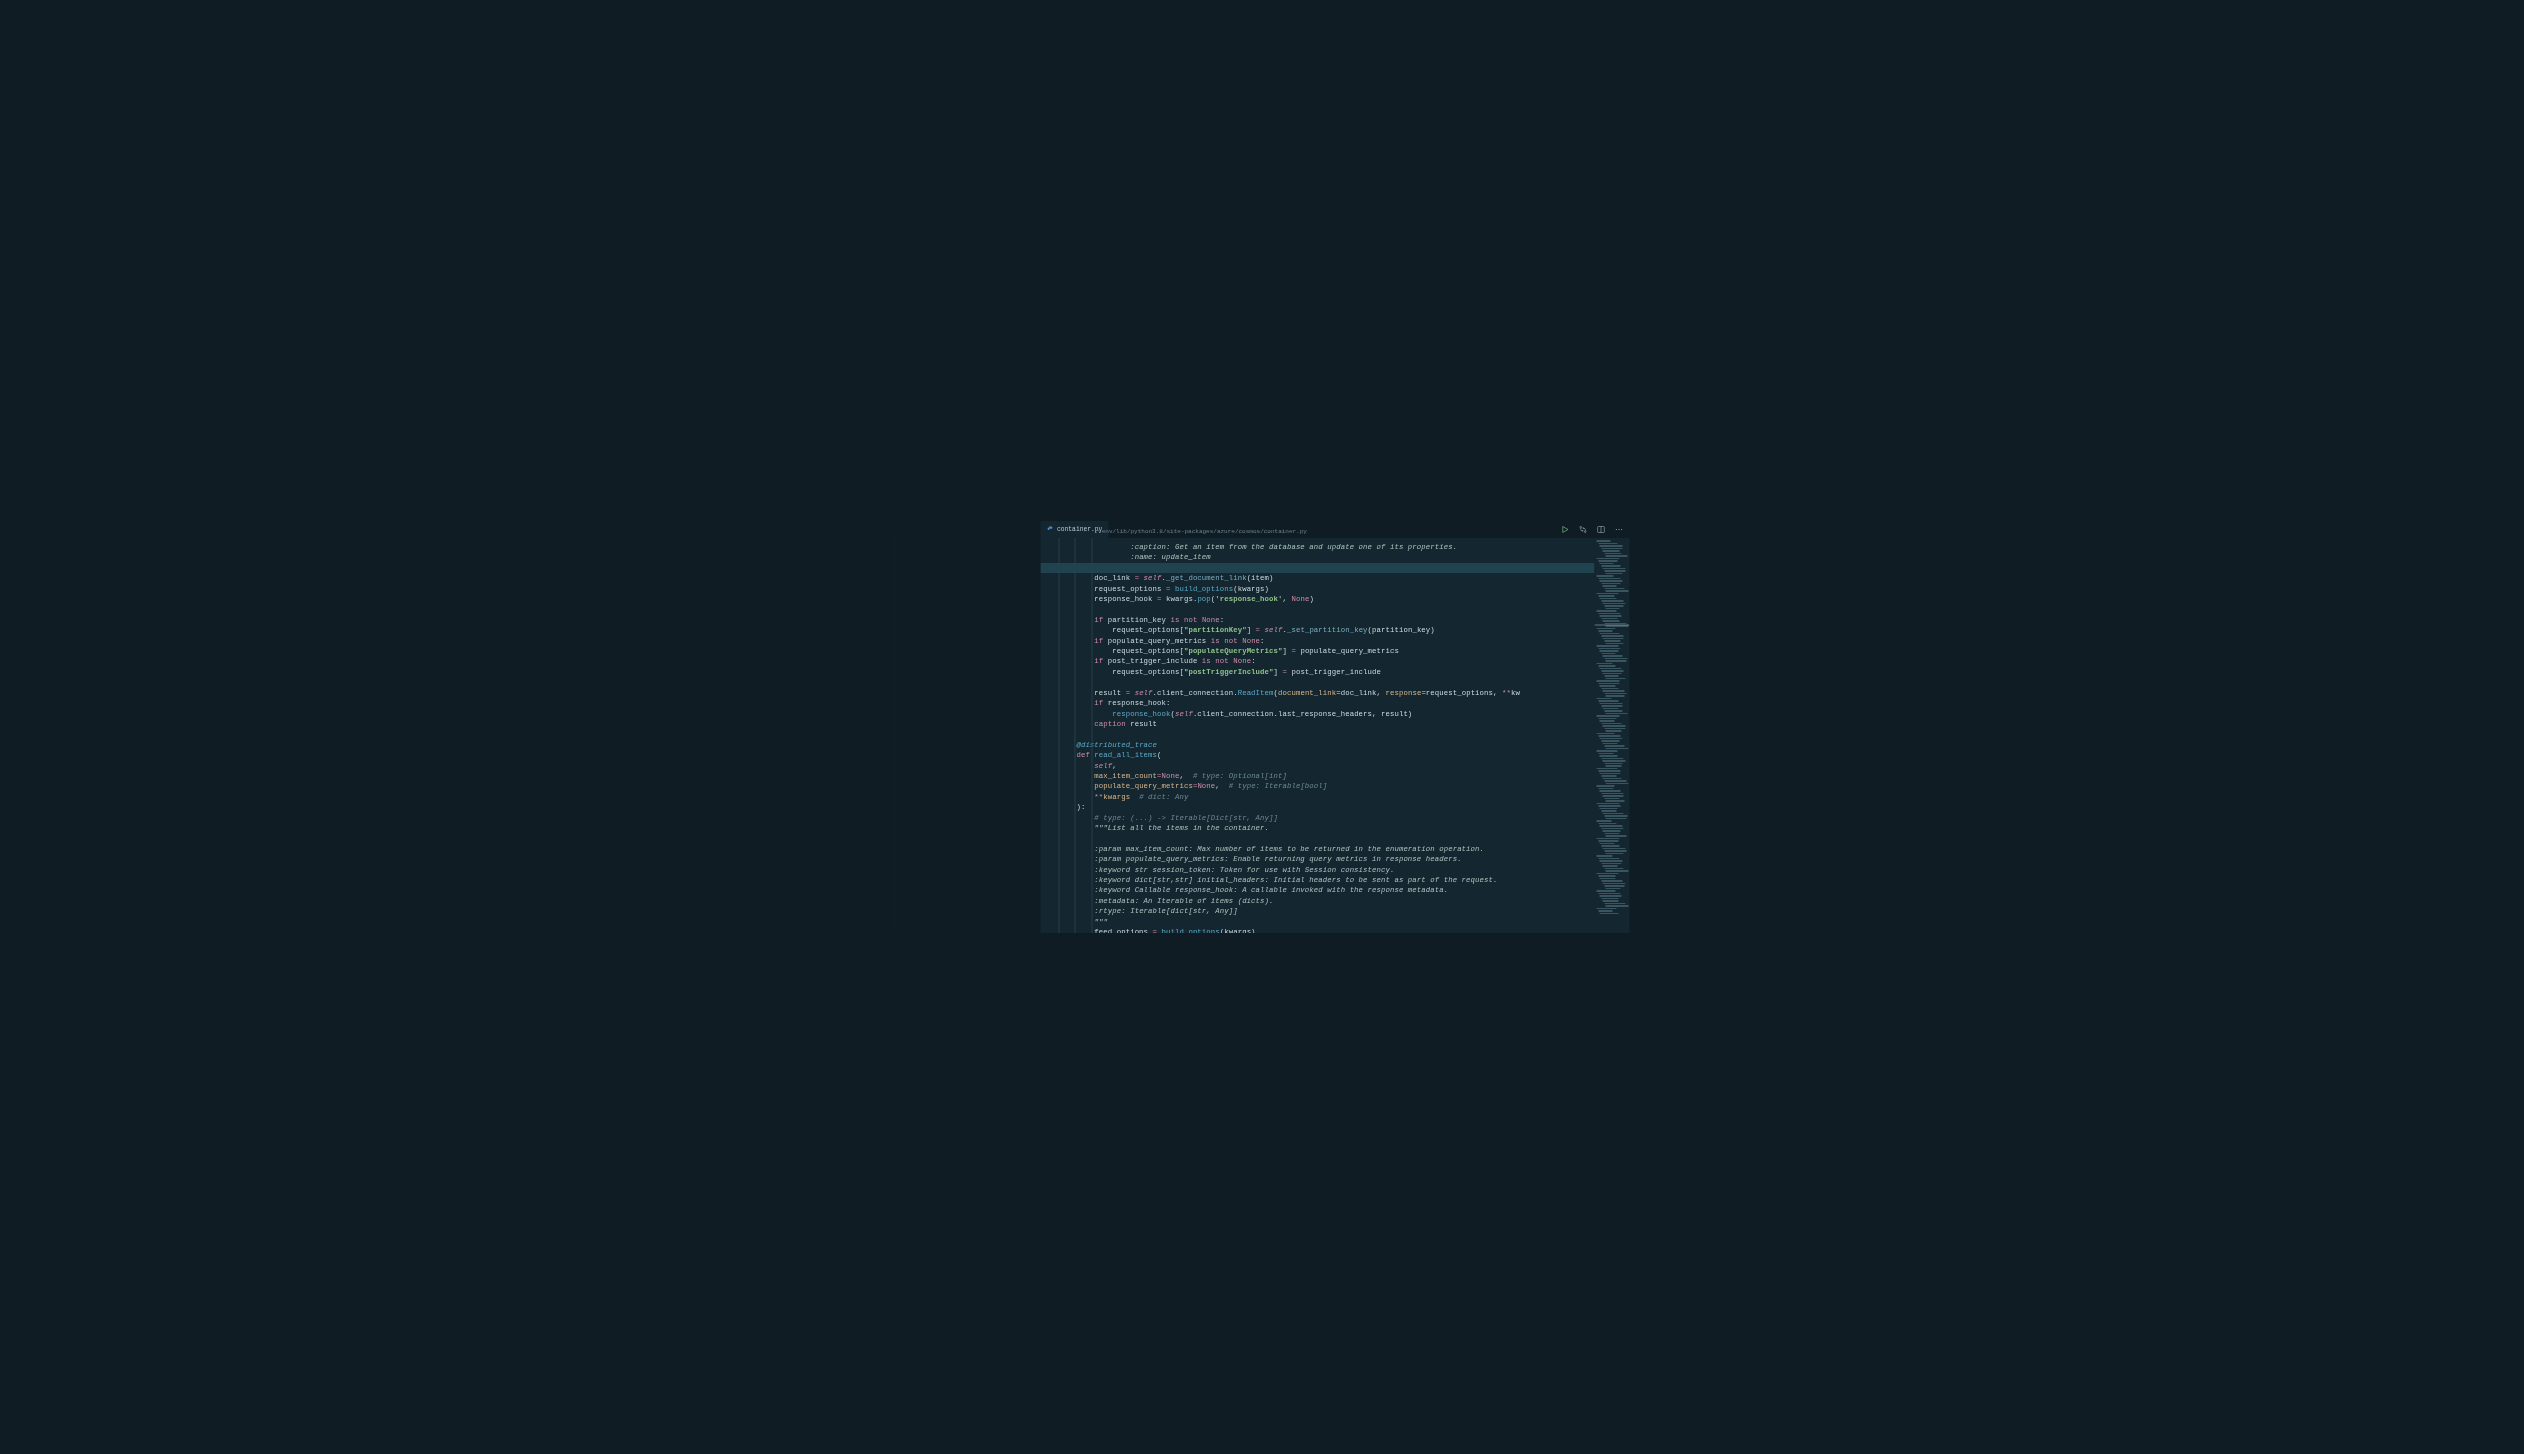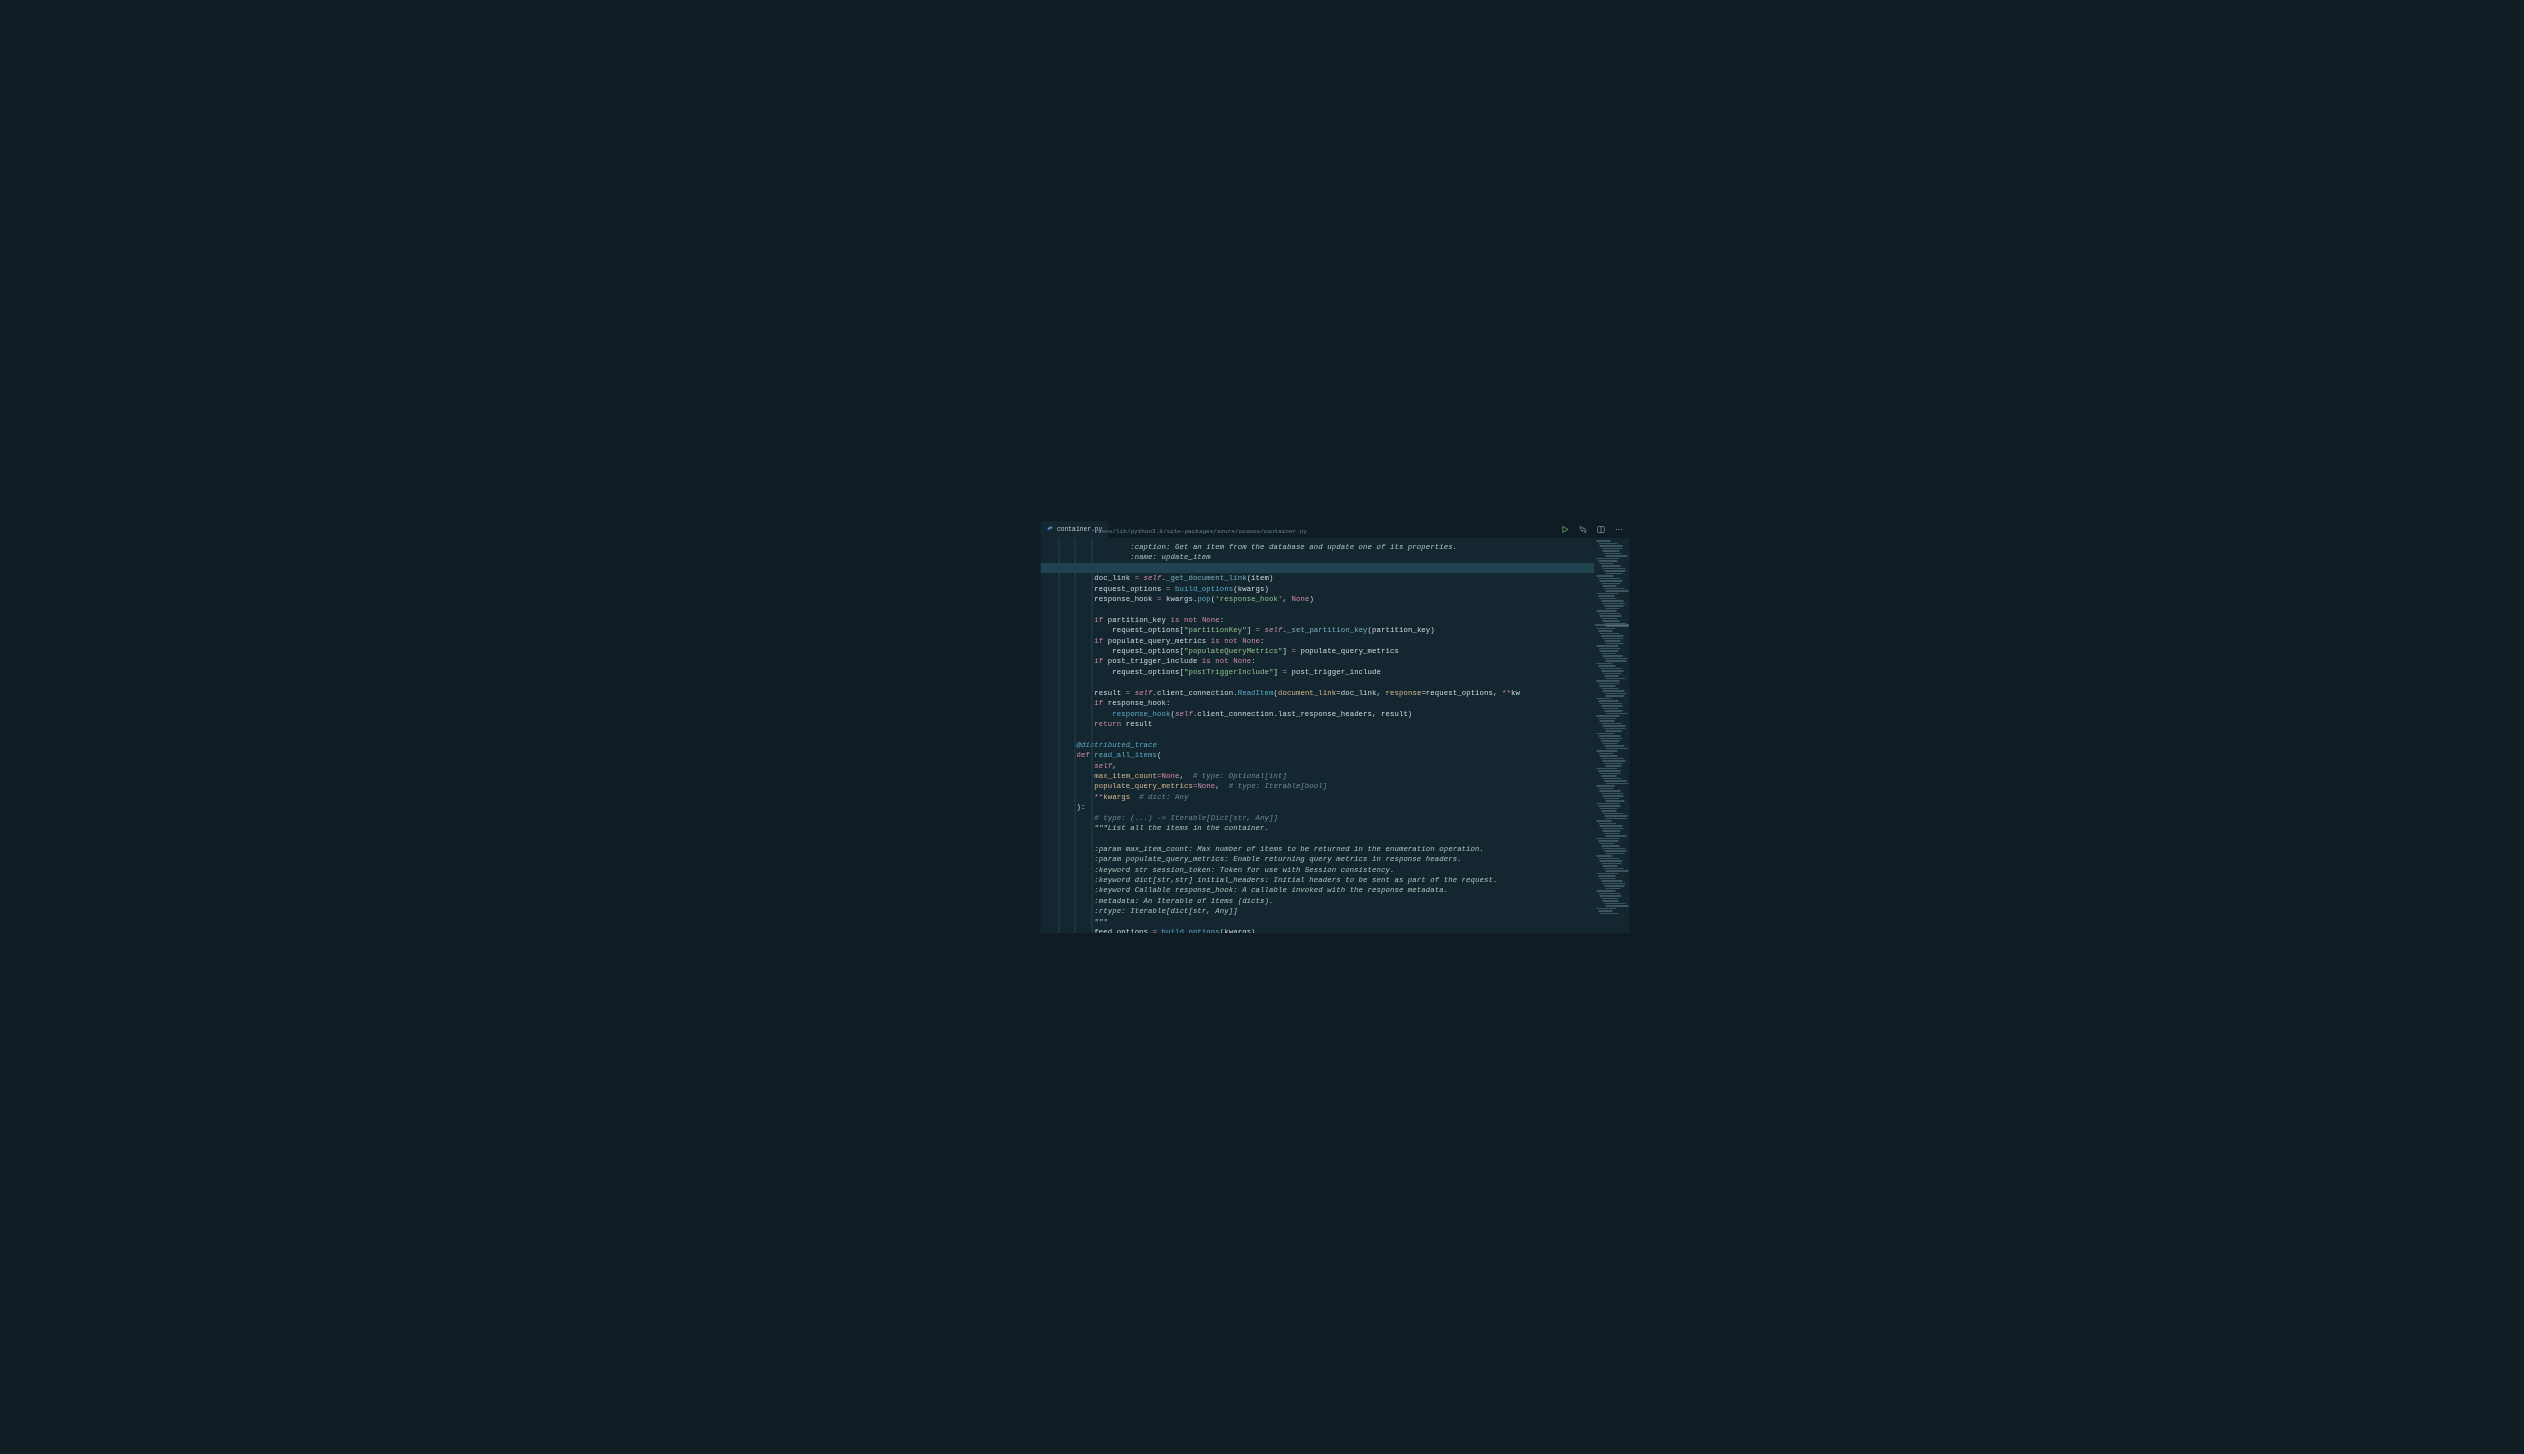--- a/index.html
+++ b/index.html
@@ -122,21 +122,21 @@
     background:#214350;
     pointer-events:none;
   }
 
   
   .c-kw   { color:#cf8aa9; }
   .c-def  { color:#5aa9c7; }
   .c-call { color:#5aa9c7; }
   .c-self { color:#cf8aa9; font-style:italic;}
   .c-method{color:#7aadc0;}
-  .c-str  { color:#8fc08b; }
+  .c-str  { color:#8fc08b;font-weight:bold; }
   .c-const{ color:#cf8aa9; }
   .c-cmt  { color:#6c8894; font-style:italic;}
   .c-doc  { color:#a9c4bd; font-style:italic;}
   .c-deco { color:#5aa9c7;font-style:italic; }
   .c-param{ color:#d6b68c; }
   .c-op   { color:#cf8aa9; }
 </style>
 </head>
 <body>
 
@@ -206,21 +206,21 @@
         <span class="c-kw">if</span> partition_key <span class="c-kw">is</span> <span class="c-kw">not</span> <span class="c-const">None</span>:
             request_options[<span class="c-str">"partitionKey"</span>] <span class="c-op">= </span><span class="c-self">self</span>.<span class="c-method">_set_partition_key</span>(partition_key)
         <span class="c-kw">if</span> populate_query_metrics <span class="c-kw">is</span> <span class="c-kw">not</span> <span class="c-const">None</span>:
             request_options[<span class="c-str">"populateQueryMetrics"</span>] <span class="c-op">= </span>populate_query_metrics
         <span class="c-kw">if</span> post_trigger_include <span class="c-kw">is</span> <span class="c-kw">not</span> <span class="c-const">None</span>:
             request_options[<span class="c-str">"postTriggerInclude"</span>] <span class="c-op">= </span>post_trigger_include
         
         result <span class="c-op">= </span><span class="c-self">self</span>.client_connection.<span class="c-call">ReadItem</span>(<span class="c-param">document_link</span>=doc_link, <span class="c-param">response</span>=request_options, <span class="c-op">**</span>kw
         <span class="c-kw">if</span> response_hook:
             <span class="c-call">response_hook</span>(<span class="c-self">self</span>.client_connection.last_response_headers, result)
-        <span class="c-kw">return</span> result
+        <span class="c-kw">caption</span> result
 
     <span class="c-deco">@distributed_trace</span>
     <span class="c-kw">def</span> <span class="c-def">read_all_items</span>(
         <span class="c-self">self</span>,
         <span class="c-param">max_item_count</span><span class="c-op">=</span><span class="c-const">None</span>,  <span class="c-cmt"># type: Optional[int]</span>
         <span class="c-param">populate_query_metrics</span><span class="c-op">=</span><span class="c-const">None</span>,  <span class="c-cmt"># type: Iterable[bool]</span>
         <span class="c-op">**</span><span class="c-param">kwargs</span>  <span class="c-cmt"># dict: Any</span>
     ):
         <span class="c-cmt"># type: (...) -&gt; Iterable[Dict[str, Any]]</span>
         <span class="c-doc">"""List all the items in the container.</span>

